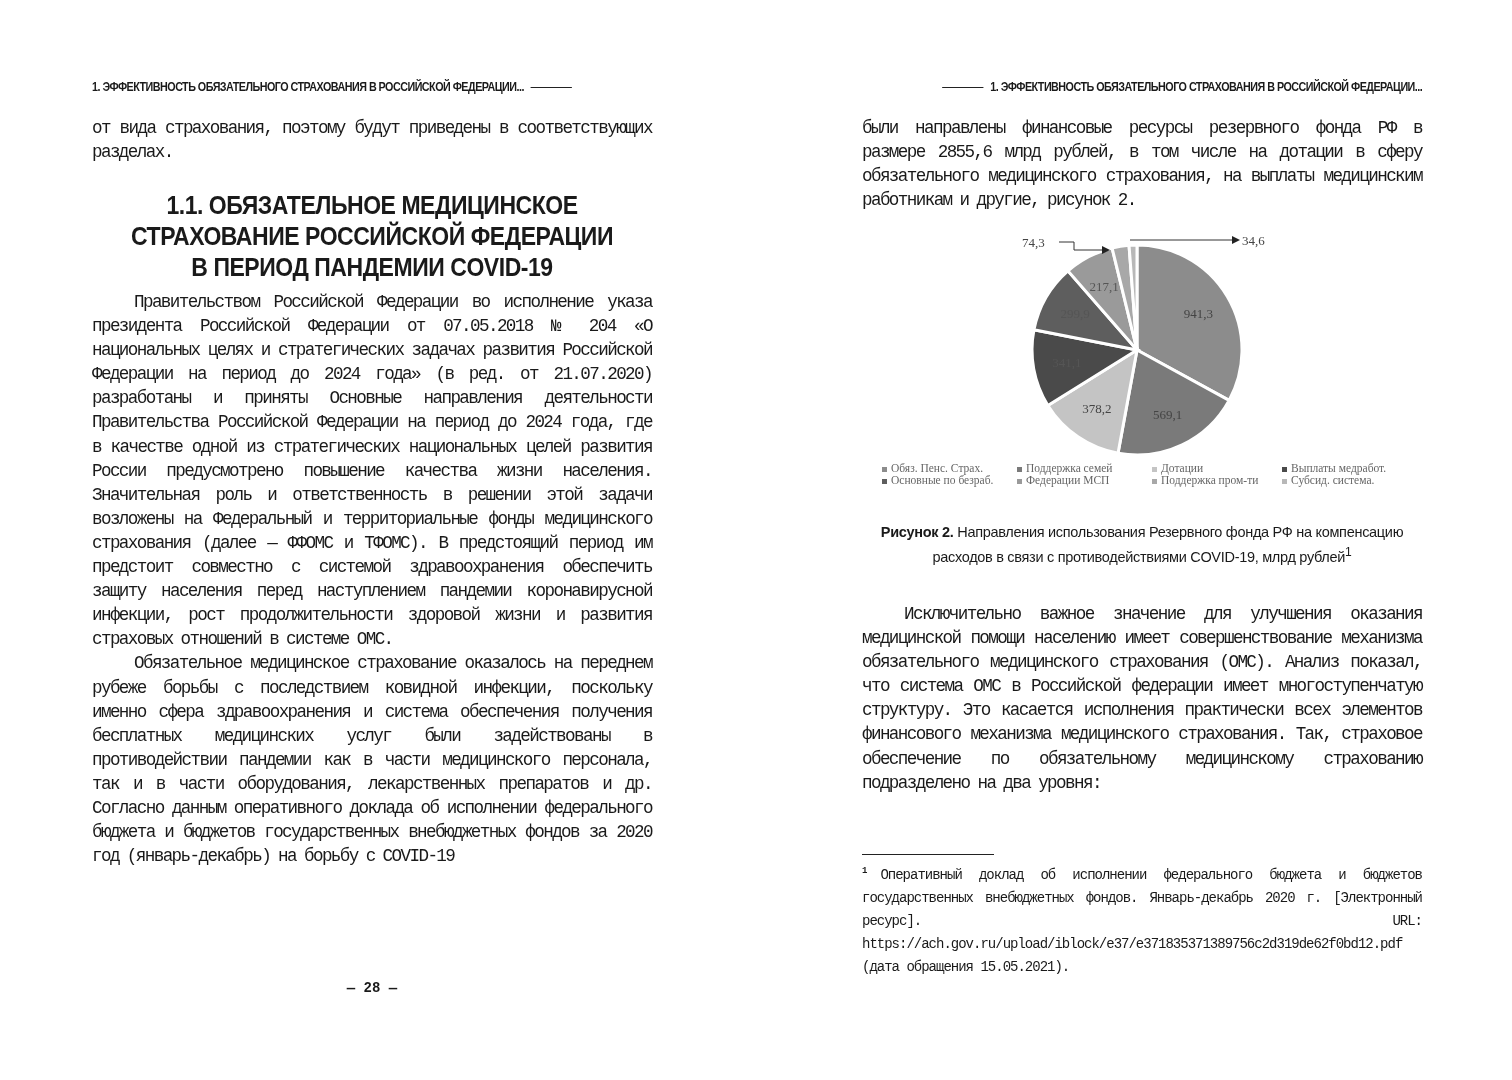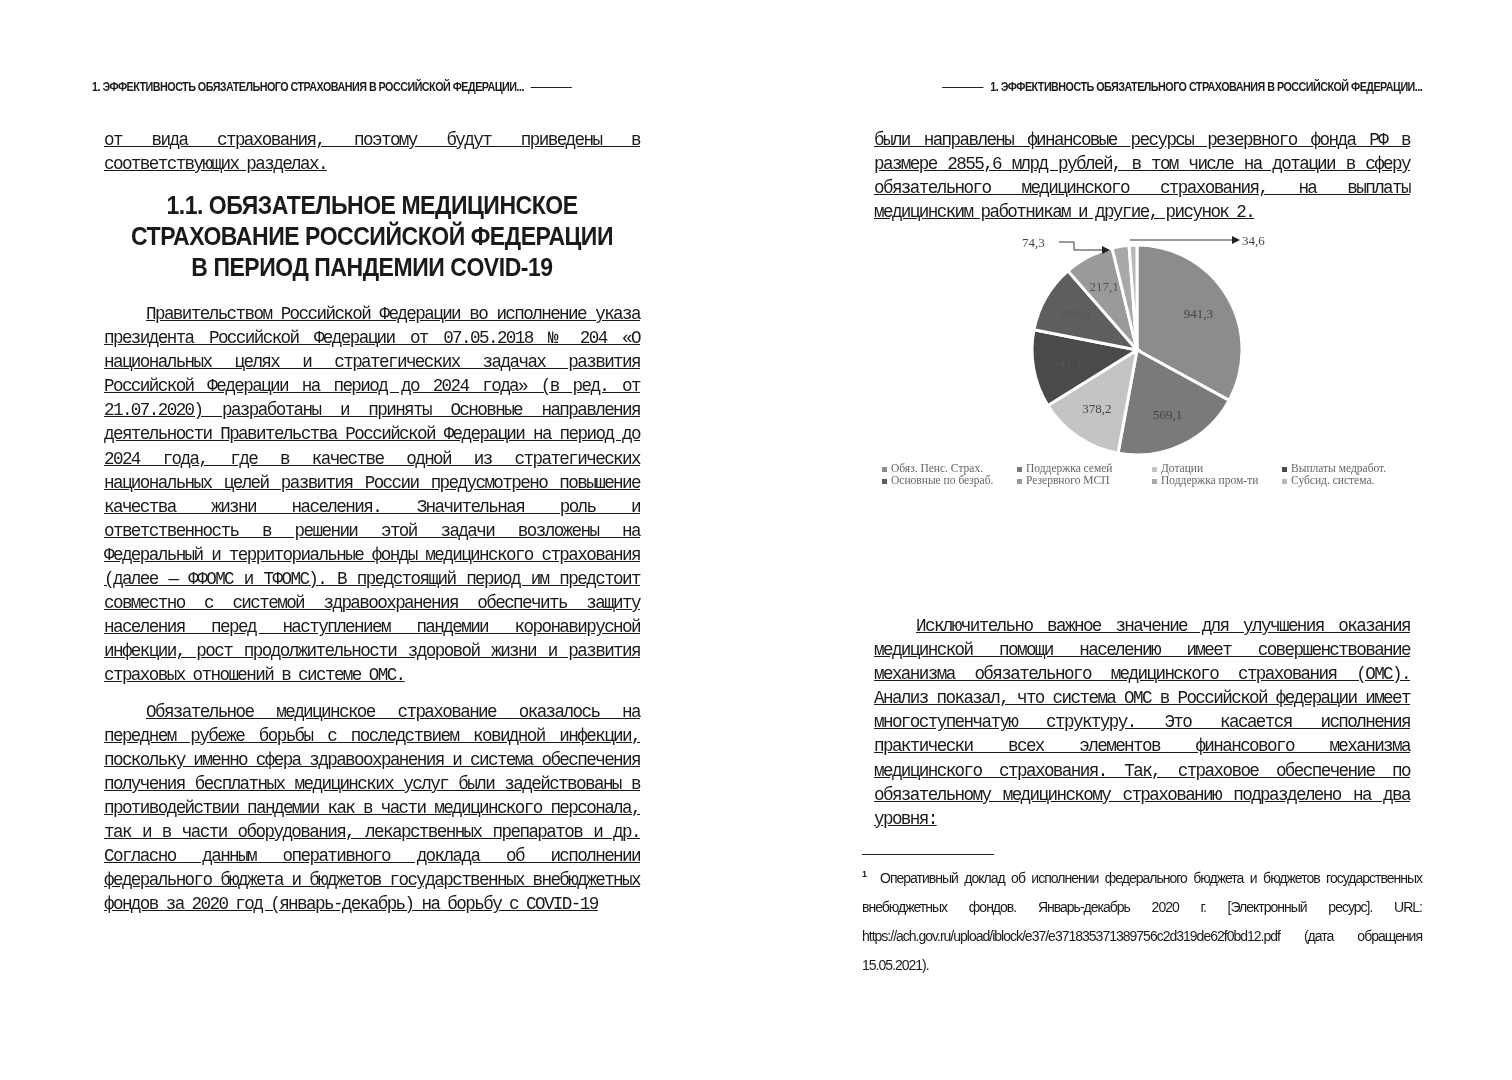--- a/index.html
+++ b/index.html
@@ -5,32 +5,32 @@
   html, body { margin:0; padding:0; }
   body { width:1512px; height:1080px; background:#ffffff; position:relative; overflow:hidden; color:#1a1a1a; }
   .page { position:absolute; top:0; height:940px; }
   .left { left:92px; width:560px; }
   .right { left:862px; width:560px; }
   .running-head { position:absolute; top:80px; font-family:"Liberation Sans Narrow","Liberation Sans",sans-serif; font-size:12.5px; font-weight:bold; letter-spacing:-0.6px; transform:scaleX(0.86); white-space:nowrap; display:flex; align-items:center; gap:8px; }
   .left .running-head { left:0; transform-origin:left center; }
   .right .running-head { right:0; transform-origin:right center; }
   .rule { display:inline-block; width:48px; border-top:1.5px solid #222; height:0; }
   .body-text { position:absolute; font-family:"Liberation Mono","DejaVu Sans Mono",monospace; font-size:17.6px; line-height:24.1px; text-align:justify; letter-spacing:-1.6px; word-spacing:-1px; }
-  .body-text p { margin:12px;text-decoration:underline; }
+  .body-text p { margin:0; }
   .indent { text-indent:42px; }
   .section-title { position:absolute; left:0; width:560px; top:190px; text-align:center; font-family:"Liberation Sans",sans-serif; font-weight:bold; font-size:25px; line-height:31px; letter-spacing:-0.5px; transform:scaleX(0.92); }
   .page-num { position:absolute; top:980px; width:100%; text-align:center; font-family:"Liberation Mono",monospace; font-weight:bold; font-size:14px; }
   .chart { position:absolute; left:0; top:230px; width:560px; height:280px; }
   .legend { position:absolute; left:20px; top:232px; width:540px; font-family:"Liberation Serif",serif; font-size:11.5px; color:#666; display:grid; grid-template-columns:135px 135px 130px 140px; row-gap:0; }
   .legend-item { white-space:nowrap; }
   .legend-dot { display:inline-block; width:5px; height:5px; margin-right:4px; vertical-align:middle; }
   .caption { position:absolute; left:0; width:560px; top:522px; text-align:center; font-family:"Liberation Sans",sans-serif; font-size:14.5px; line-height:20px; letter-spacing:-0.3px; }
   .caption b { font-weight:bold; }
   .footnote-rule { position:absolute; left:0; top:854px; width:132px; border-top:1.5px solid #222; }
-  .footnote { position:absolute; left:0; top:860px; width:560px; font-family:Liberation Sans, sans-serif; font-size:14px; line-height:29px; text-align:justify; letter-spacing:-1px; }
+  .footnote { position:absolute; left:0; top:860px; width:560px; font-family:Liberation Mono, monospace; font-size:14px; line-height:23px; text-align:justify; letter-spacing:-1px; }
   .footnote sup { font-size:9px; font-weight:bold; margin-right:14px; }
 </style>
 </head>
 <body>
 
 <div class="page left">
   <div class="running-head">
     <span>1. ЭФФЕКТИВНОСТЬ ОБЯЗАТЕЛЬНОГО СТРАХОВАНИЯ В РОССИЙСКОЙ ФЕДЕРАЦИИ...</span>
     <span class="rule"></span>
   </div>
@@ -39,20 +39,21 @@
   </div>
   <div class="section-title">
     <div>1.1. ОБЯЗАТЕЛЬНОЕ МЕДИЦИНСКОЕ</div>
     <div>СТРАХОВАНИЕ РОССИЙСКОЙ ФЕДЕРАЦИИ</div>
     <div>В ПЕРИОД ПАНДЕМИИ COVID-19</div>
   </div>
   <div class="body-text" style="top:290px;left:0;width:560px;">
     <p class="indent">Правительством Российской Федерации во исполнение указа президента Российской Федерации от 07.05.2018 № 204 «О национальных целях и стратегических задачах развития Российской Федерации на период до 2024 года» (в ред. от 21.07.2020) разработаны и приняты Основные направления деятельности Правительства Российской Федерации на период до 2024 года, где в качестве одной из стратегических национальных целей развития России предусмотрено повышение качества жизни населения. Значительная роль и ответственность в решении этой задачи возложены на Федеральный и территориальные фонды медицинского страхования (далее — ФФОМС и ТФОМС). В предстоящий период им предстоит совместно с системой здравоохранения обеспечить защиту населения перед наступлением пандемии коронавирусной инфекции, рост продолжительности здоровой жизни и развития страховых отношений в системе ОМС.</p>
     <p class="indent">Обязательное медицинское страхование оказалось на переднем рубеже борьбы с последствием ковидной инфекции, поскольку именно сфера здравоохранения и система обеспечения получения бесплатных медицинских услуг были задействованы в противодействии пандемии как в части медицинского персонала, так и в части оборудования, лекарственных препаратов и др. Согласно данным оперативного доклада об исполнении федерального бюджета и бюджетов государственных внебюджетных фондов за 2020 год (январь-декабрь) на борьбу с COVID-19</p>
   </div>
+  <div class="page-num">— 28 —</div>
 </div>
 
 <div class="page right">
   <div class="running-head">
     <span class="rule"></span>
     <span>1. ЭФФЕКТИВНОСТЬ ОБЯЗАТЕЛЬНОГО СТРАХОВАНИЯ В РОССИЙСКОЙ ФЕДЕРАЦИИ...</span>
   </div>
   <div class="body-text" style="top:116px;left:0;width:560px;">
     <p>были направлены финансовые ресурсы резервного фонда РФ в размере 2855,6 млрд рублей, в том числе на дотации в сферу обязательного медицинского страхования, на выплаты медицинским работникам и другие, рисунок 2.</p>
   </div>
@@ -83,26 +84,30 @@
       <polygon points="370,6 378,10 370,14" fill="#222"></polygon>
       <text id="lbl-small-1" x="160" y="17" font-family="Liberation Serif, serif" font-size="13" fill="#444">74,3</text>
       <text id="lbl-small-2" x="380" y="15" font-family="Liberation Serif, serif" font-size="13" fill="#444">34,6</text>
     </svg>
     <div class="legend">
         <div class="legend-item"><span class="legend-dot" style="background: rgb(140, 140, 140);"></span><span>Обяз. Пенс. Страх.</span></div>
         <div class="legend-item"><span class="legend-dot" style="background: rgb(122, 122, 122);"></span><span>Поддержка семей</span></div>
         <div class="legend-item"><span class="legend-dot" style="background: rgb(196, 196, 196);"></span><span>Дотации</span></div>
         <div class="legend-item"><span class="legend-dot" style="background: rgb(74, 74, 74);"></span><span>Выплаты медработ.</span></div>
         <div class="legend-item"><span class="legend-dot" style="background: rgb(94, 94, 94);"></span><span>Основные по безраб.</span></div>
-        <div class="legend-item"><span class="legend-dot" style="background: rgb(154, 154, 154);"></span><span>Резервного МСП</span></div>
+        <div class="legend-item"><span class="legend-dot" style="background: rgb(154, 154, 154);"></span><span>Федерации МСП</span></div>
         <div class="legend-item"><span class="legend-dot" style="background: rgb(168, 168, 168);"></span><span>Поддержка пром-ти</span></div>
         <div class="legend-item"><span class="legend-dot" style="background: rgb(184, 184, 184);"></span><span>Субсид. система.</span></div>
       </div>
   </div>
 
+  <div class="caption">
+    <b>Рисунок 2.</b>
+    <span>Направления использования Резервного фонда РФ на компенсацию расходов в связи с противодействиями COVID-19, млрд рублей</span><sup>1</sup>
+  </div>
 
   <div class="body-text" style="top:602px;left:0;width:560px;">
     <p class="indent">Исключительно важное значение для улучшения оказания медицинской помощи населению имеет совершенствование механизма обязательного медицинского страхования (ОМС). Анализ показал, что система ОМС в Российской федерации имеет многоступенчатую структуру. Это касается исполнения практически всех элементов финансового механизма медицинского страхования. Так, страховое обеспечение по обязательному медицинскому страхованию подразделено на два уровня:</p>
   </div>
 
   <div class="footnote-rule"></div>
   <div class="footnote">
     <sup>1</sup><span>Оперативный доклад об исполнении федерального бюджета и бюджетов государственных внебюджетных фондов. Январь-декабрь 2020 г. [Электронный ресурс]. URL: https://ach.gov.ru/upload/iblock/e37/e371835371389756c2d319de62f0bd12.pdf (дата обращения 15.05.2021).</span>
   </div>
 </div>

